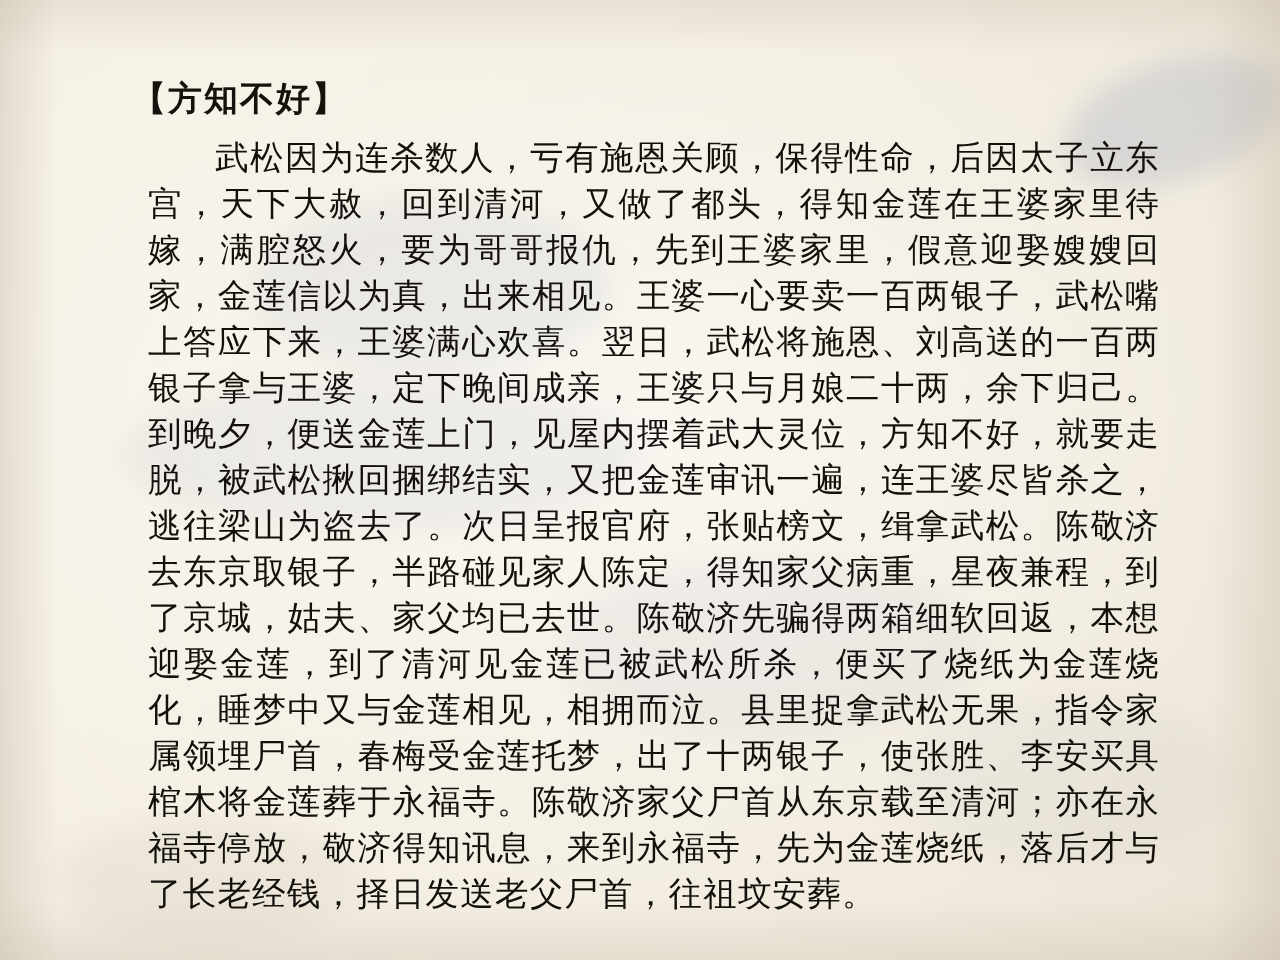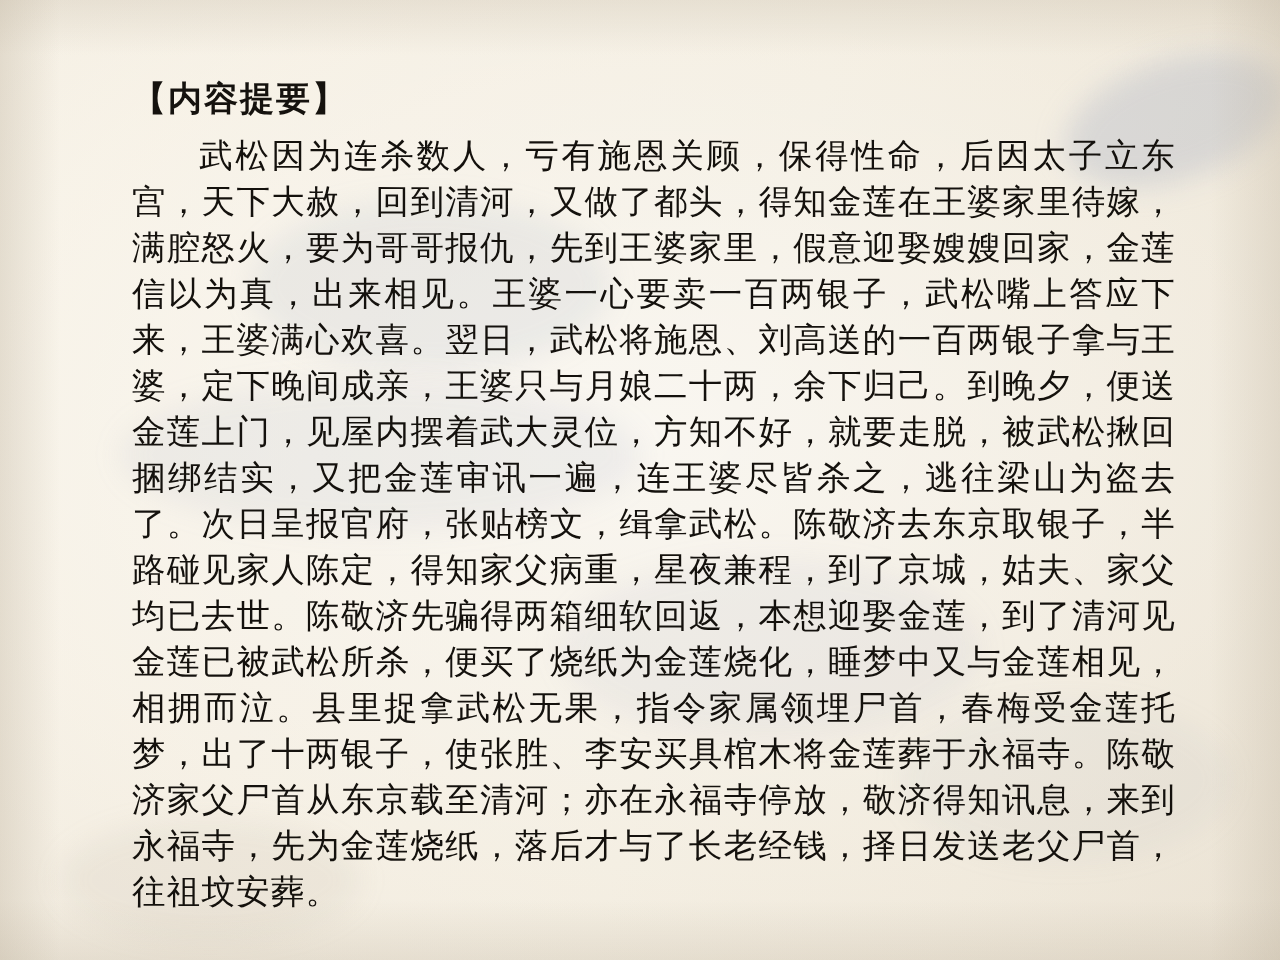--- a/index.html
+++ b/index.html
@@ -68,37 +68,37 @@
   }
 
   .body-text {
     font-family: "DejaVu Sans", "Liberation Sans", sans-serif;
     font-size: 33.5px;
     line-height: 46px;
     letter-spacing: 1.2px;
     color: #14110d;
     text-align: justify;
     text-indent: 67px;
-    margin: 0;
+    margin: 16px;
     text-justify: inter-character;
     white-space: normal;
     word-break: break-all;
   }
 </style>
 </head>
 <body>
 
 <div class="page">
 
   <div class="blotch b1"></div>
   <div class="blotch b2"></div>
   <div class="blotch b3"></div>
   <div class="blotch b4"></div>
   <div class="blotch b5"></div>
   <div class="blotch b6"></div>
   <div class="edge-shade"></div>
 
   <div class="content">
-    <h1 class="heading">【内容提要】</h1>
+    <h1 class="heading">【方知不好】</h1>
     <p class="body-text">武松因为连杀数人，亏有施恩关顾，保得性命，后因太子立东宫，天下大赦，回到清河，又做了都头，得知金莲在王婆家里待嫁，满腔怒火，要为哥哥报仇，先到王婆家里，假意迎娶嫂嫂回家，金莲信以为真，出来相见。王婆一心要卖一百两银子，武松嘴上答应下来，王婆满心欢喜。翌日，武松将施恩、刘高送的一百两银子拿与王婆，定下晚间成亲，王婆只与月娘二十两，余下归己。到晚夕，便送金莲上门，见屋内摆着武大灵位，方知不好，就要走脱，被武松揪回捆绑结实，又把金莲审讯一遍，连王婆尽皆杀之，逃往梁山为盗去了。次日呈报官府，张贴榜文，缉拿武松。陈敬济去东京取银子，半路碰见家人陈定，得知家父病重，星夜兼程，到了京城，姑夫、家父均已去世。陈敬济先骗得两箱细软回返，本想迎娶金莲，到了清河见金莲已被武松所杀，便买了烧纸为金莲烧化，睡梦中又与金莲相见，相拥而泣。县里捉拿武松无果，指令家属领埋尸首，春梅受金莲托梦，出了十两银子，使张胜、李安买具棺木将金莲葬于永福寺。陈敬济家父尸首从东京载至清河；亦在永福寺停放，敬济得知讯息，来到永福寺，先为金莲烧纸，落后才与了长老经钱，择日发送老父尸首，往祖坟安葬。</p>
   </div>
 
 </div>
 
 </body></html>

